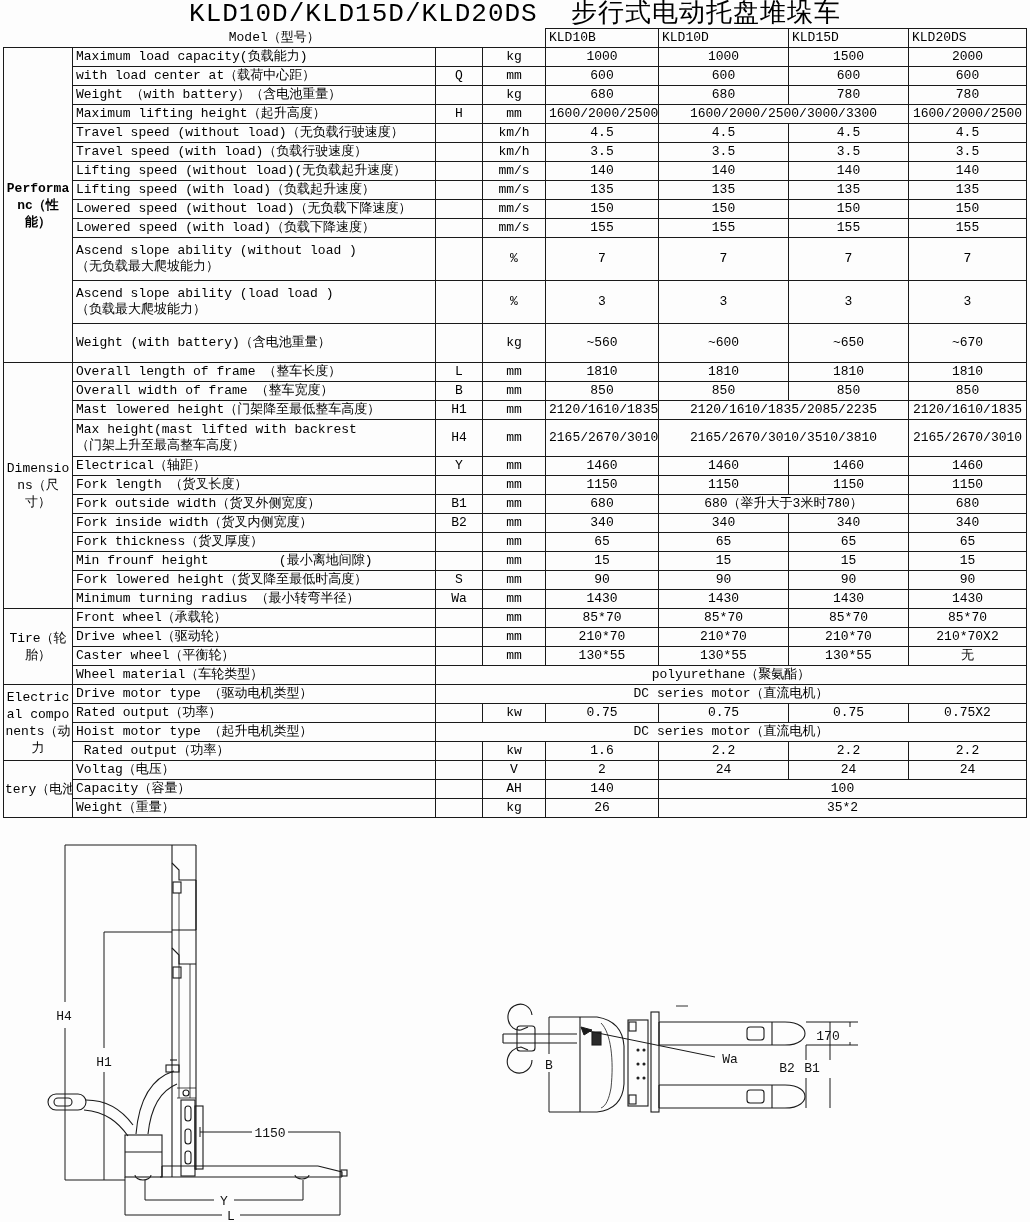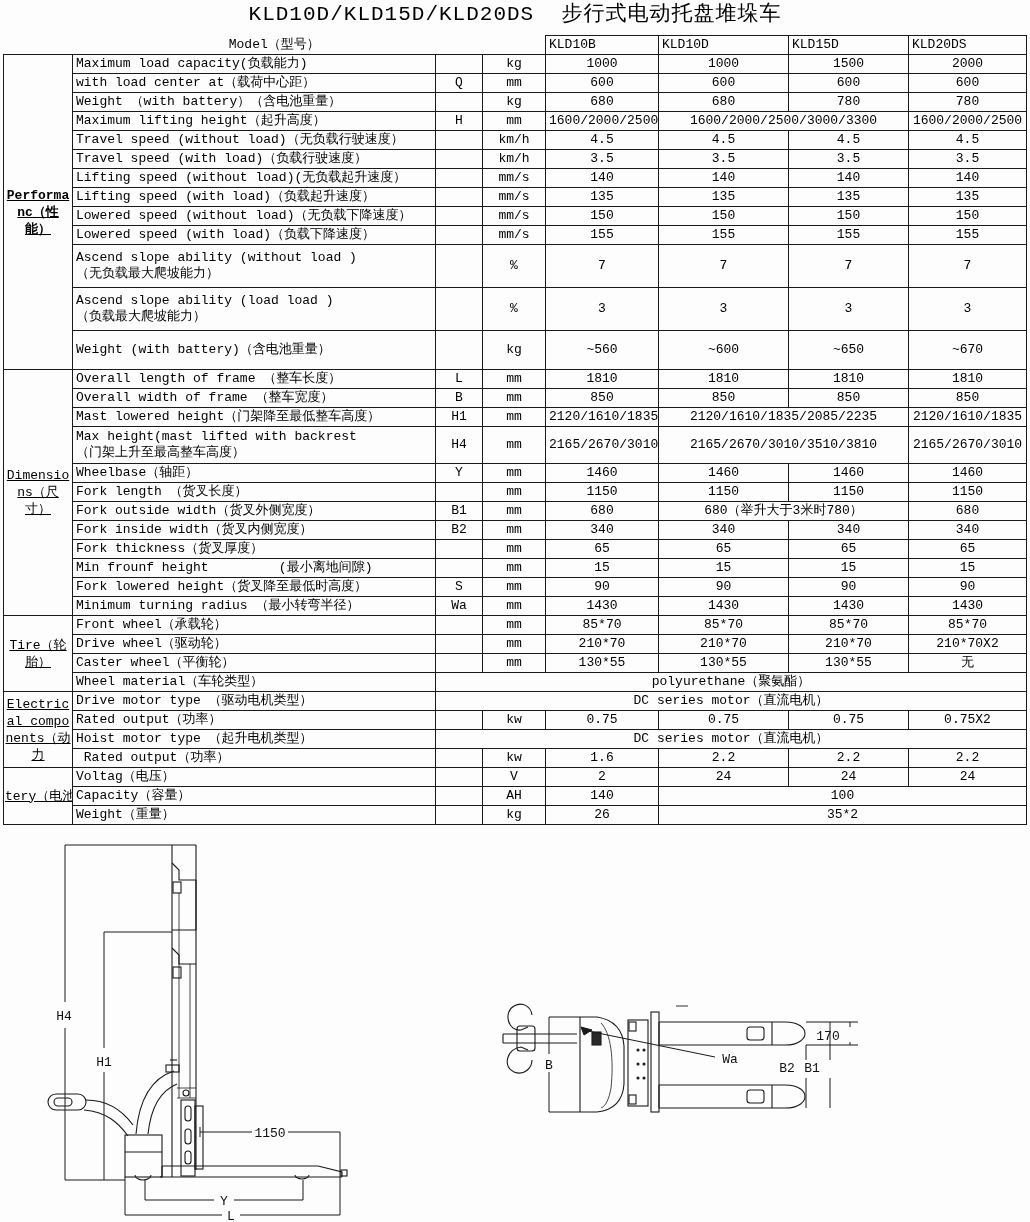--- a/index.html
+++ b/index.html
@@ -2,32 +2,32 @@
 <html><head>
 <meta charset="utf-8">
 <style>
   html,body{margin:0;padding:0;}
   body{
     width:1030px;height:1222px;position:relative;background:#fdfdfd;color:#000;
     font-family:"Liberation Mono","DejaVu Sans Mono",monospace;
   }
   .title{
     position:absolute;top:1px;left:0;width:100%;text-align:center;
-    font-size:21px;line-height:27px;letter-spacing:1px;white-space:pre;
+    font-size:26px;line-height:27px;letter-spacing:1px;white-space:pre;
   }
   table.spec{
-    position:absolute;left:3px;top:35px;width:1023px;
+    position:absolute;left:3px;top:28px;width:1023px;
     border-collapse:collapse;table-layout:fixed;
   }
   .spec td,.spec th{
     border:1px solid #1a1a1a;padding:0 3px;font-size:13px;line-height:16px;
     height:18px;overflow:hidden;font-weight:normal;vertical-align:middle;
   }
   .spec .sec{
-    text-align:center;word-break:break-all;padding:0 1px;line-height:17px;text-decoration:underline;
+    text-align:center;word-break:break-all;padding:0 1px;line-height:17px;
   }
   .spec .sec.bold{font-weight:bold;}
   .spec .sec.clip{word-break:keep-all;white-space:nowrap;margin-top:45px;}
   .spec .p{text-align:left;}
   .spec .p div{white-space:pre;}
   .spec .c{text-align:center;}
   .spec .hdr{text-align:left;}
   .spec .mhdr{text-align:center;border-top:none;border-left:none;}
   .spec tr.h42 td{height:42px;}
   .spec tr.h38 td{height:38px;margin-left:44px;}
@@ -246,21 +246,21 @@
           <div>（门架上升至最高整车高度）</div>
         </td>
         <td class="c">H4</td>
         <td class="c">mm</td>
         <td class="c">2165/2670/3010</td>
         <td class="c" colspan="2">2165/2670/3010/3510/3810</td>
         <td class="c">2165/2670/3010</td>
       </tr>
       <tr>
         <td class="p">
-          <div>Wheelbase（轴距）</div>
+          <div>Electrical（轴距）</div>
         </td>
         <td class="c">Y</td>
         <td class="c">mm</td>
         <td class="c">1460</td>
         <td class="c">1460</td>
         <td class="c">1460</td>
         <td class="c">1460</td>
       </tr>
       <tr>
         <td class="p">

